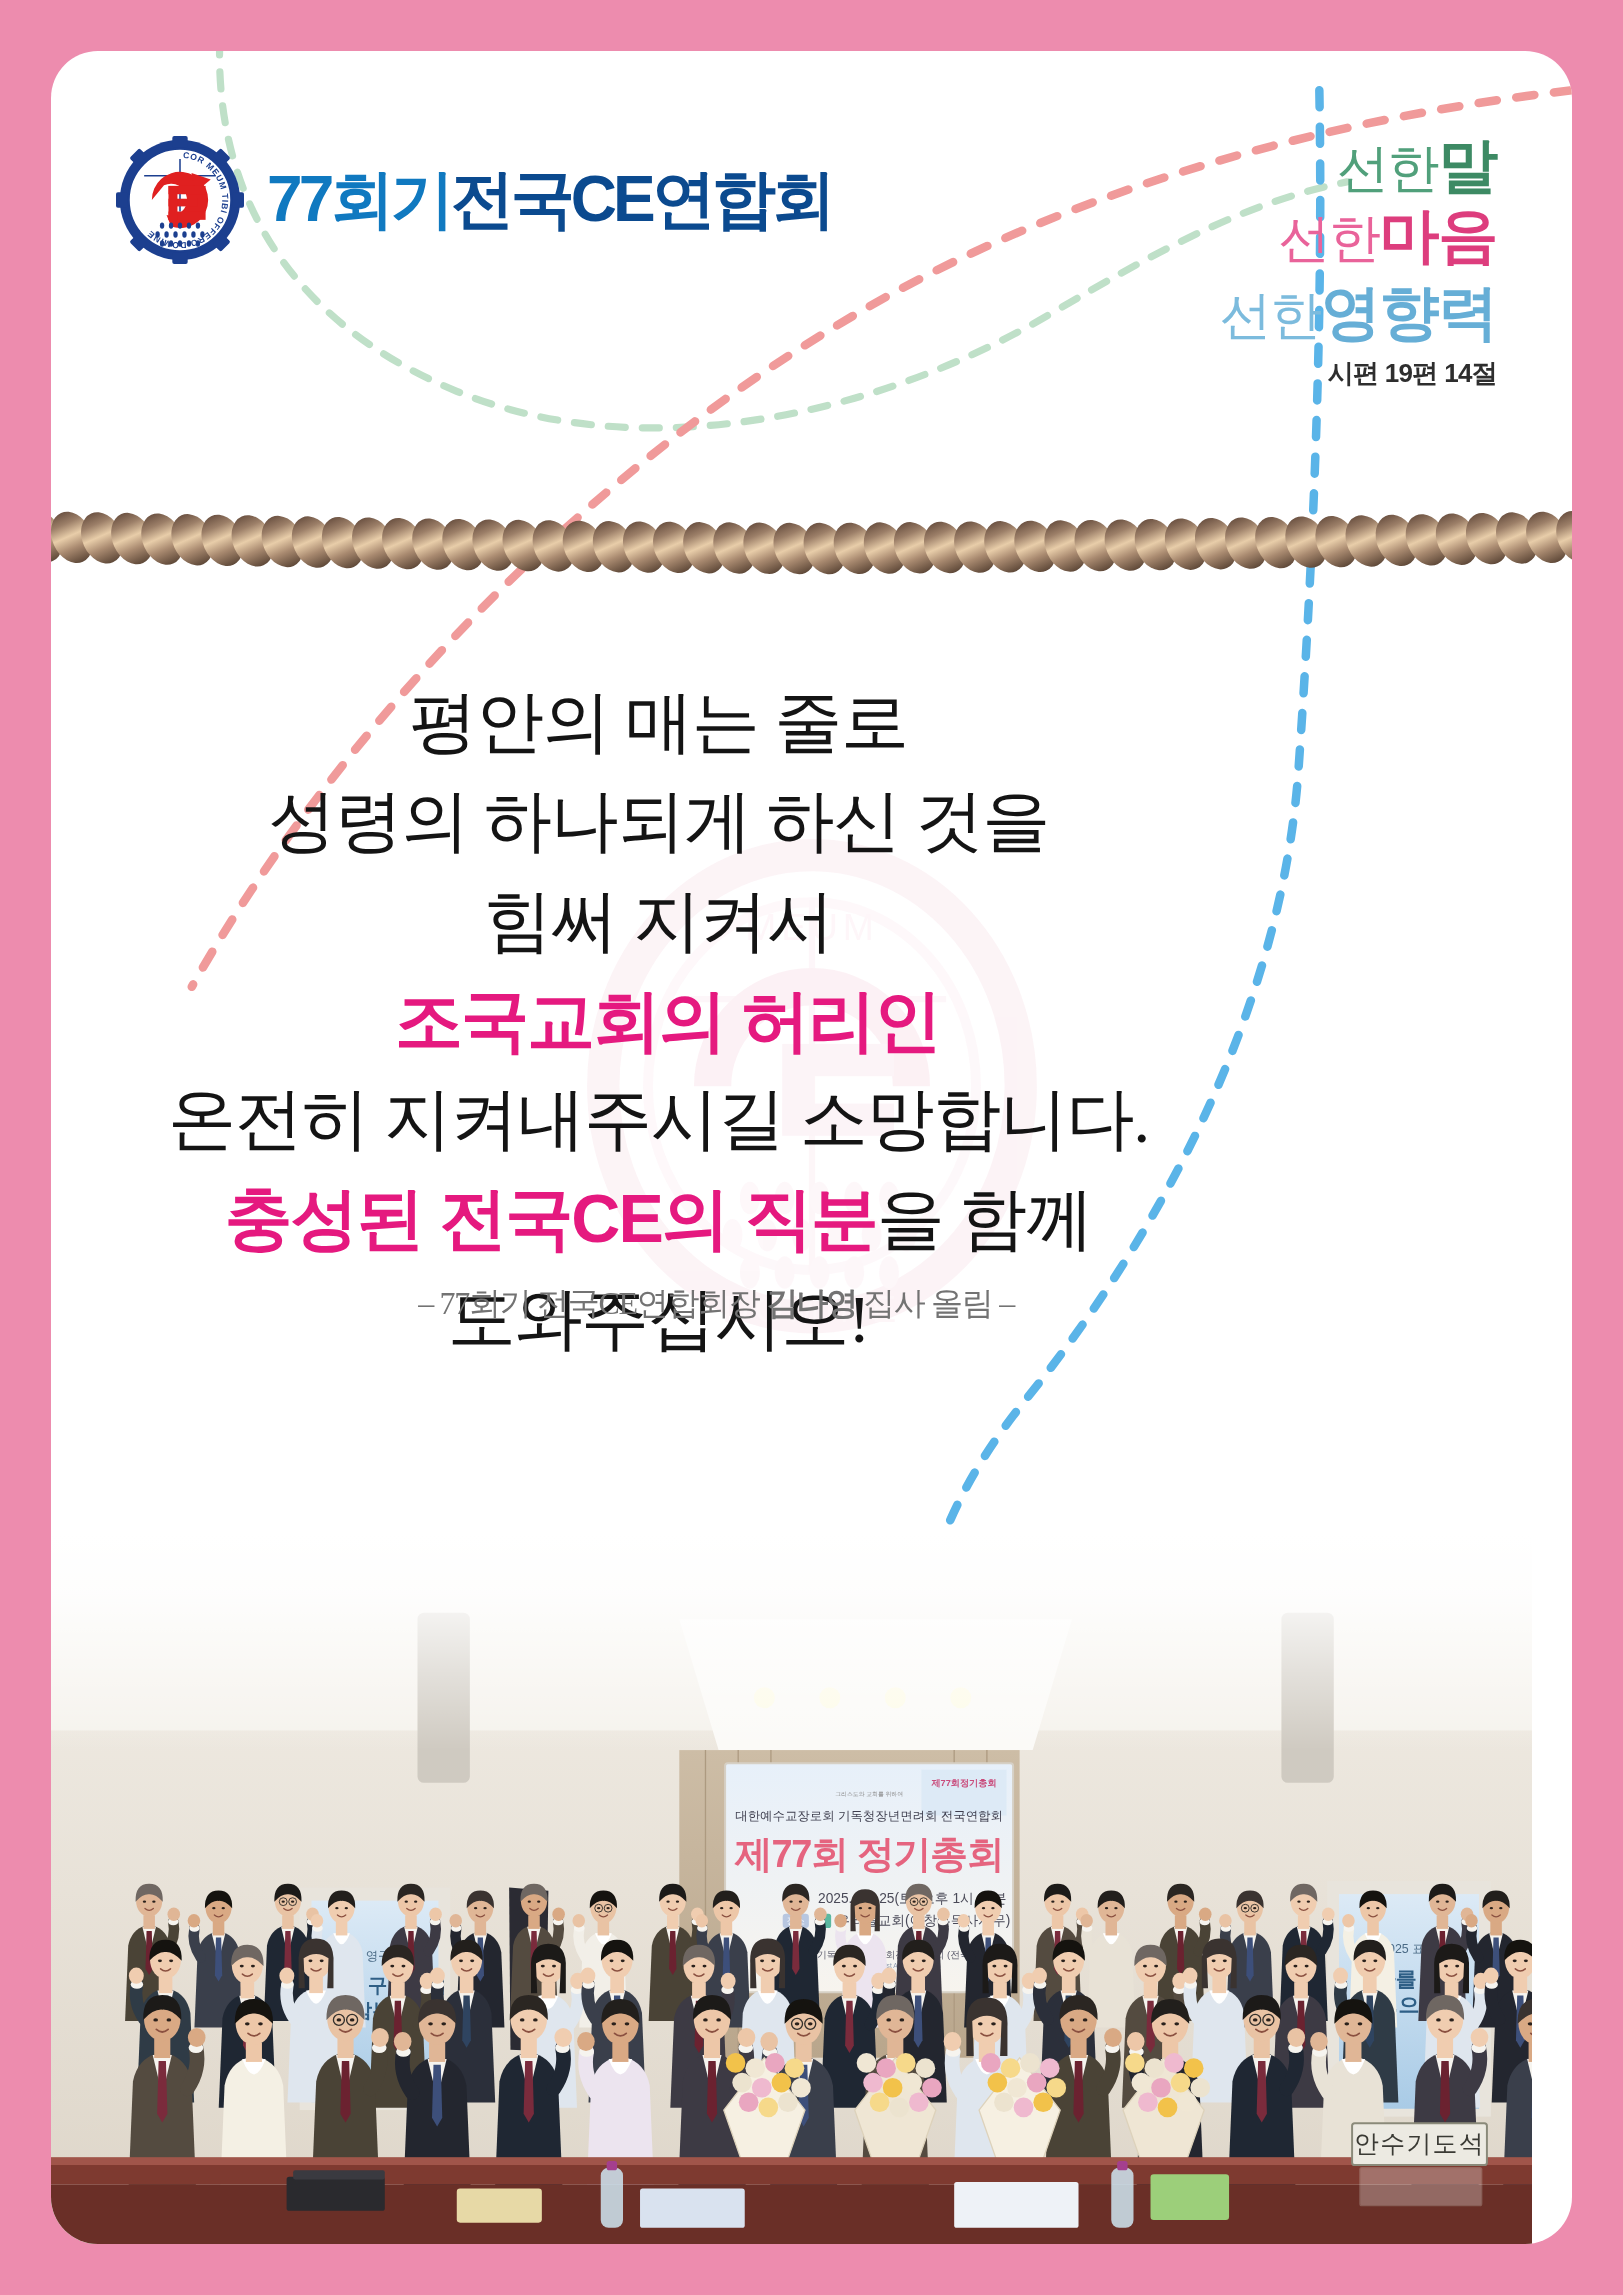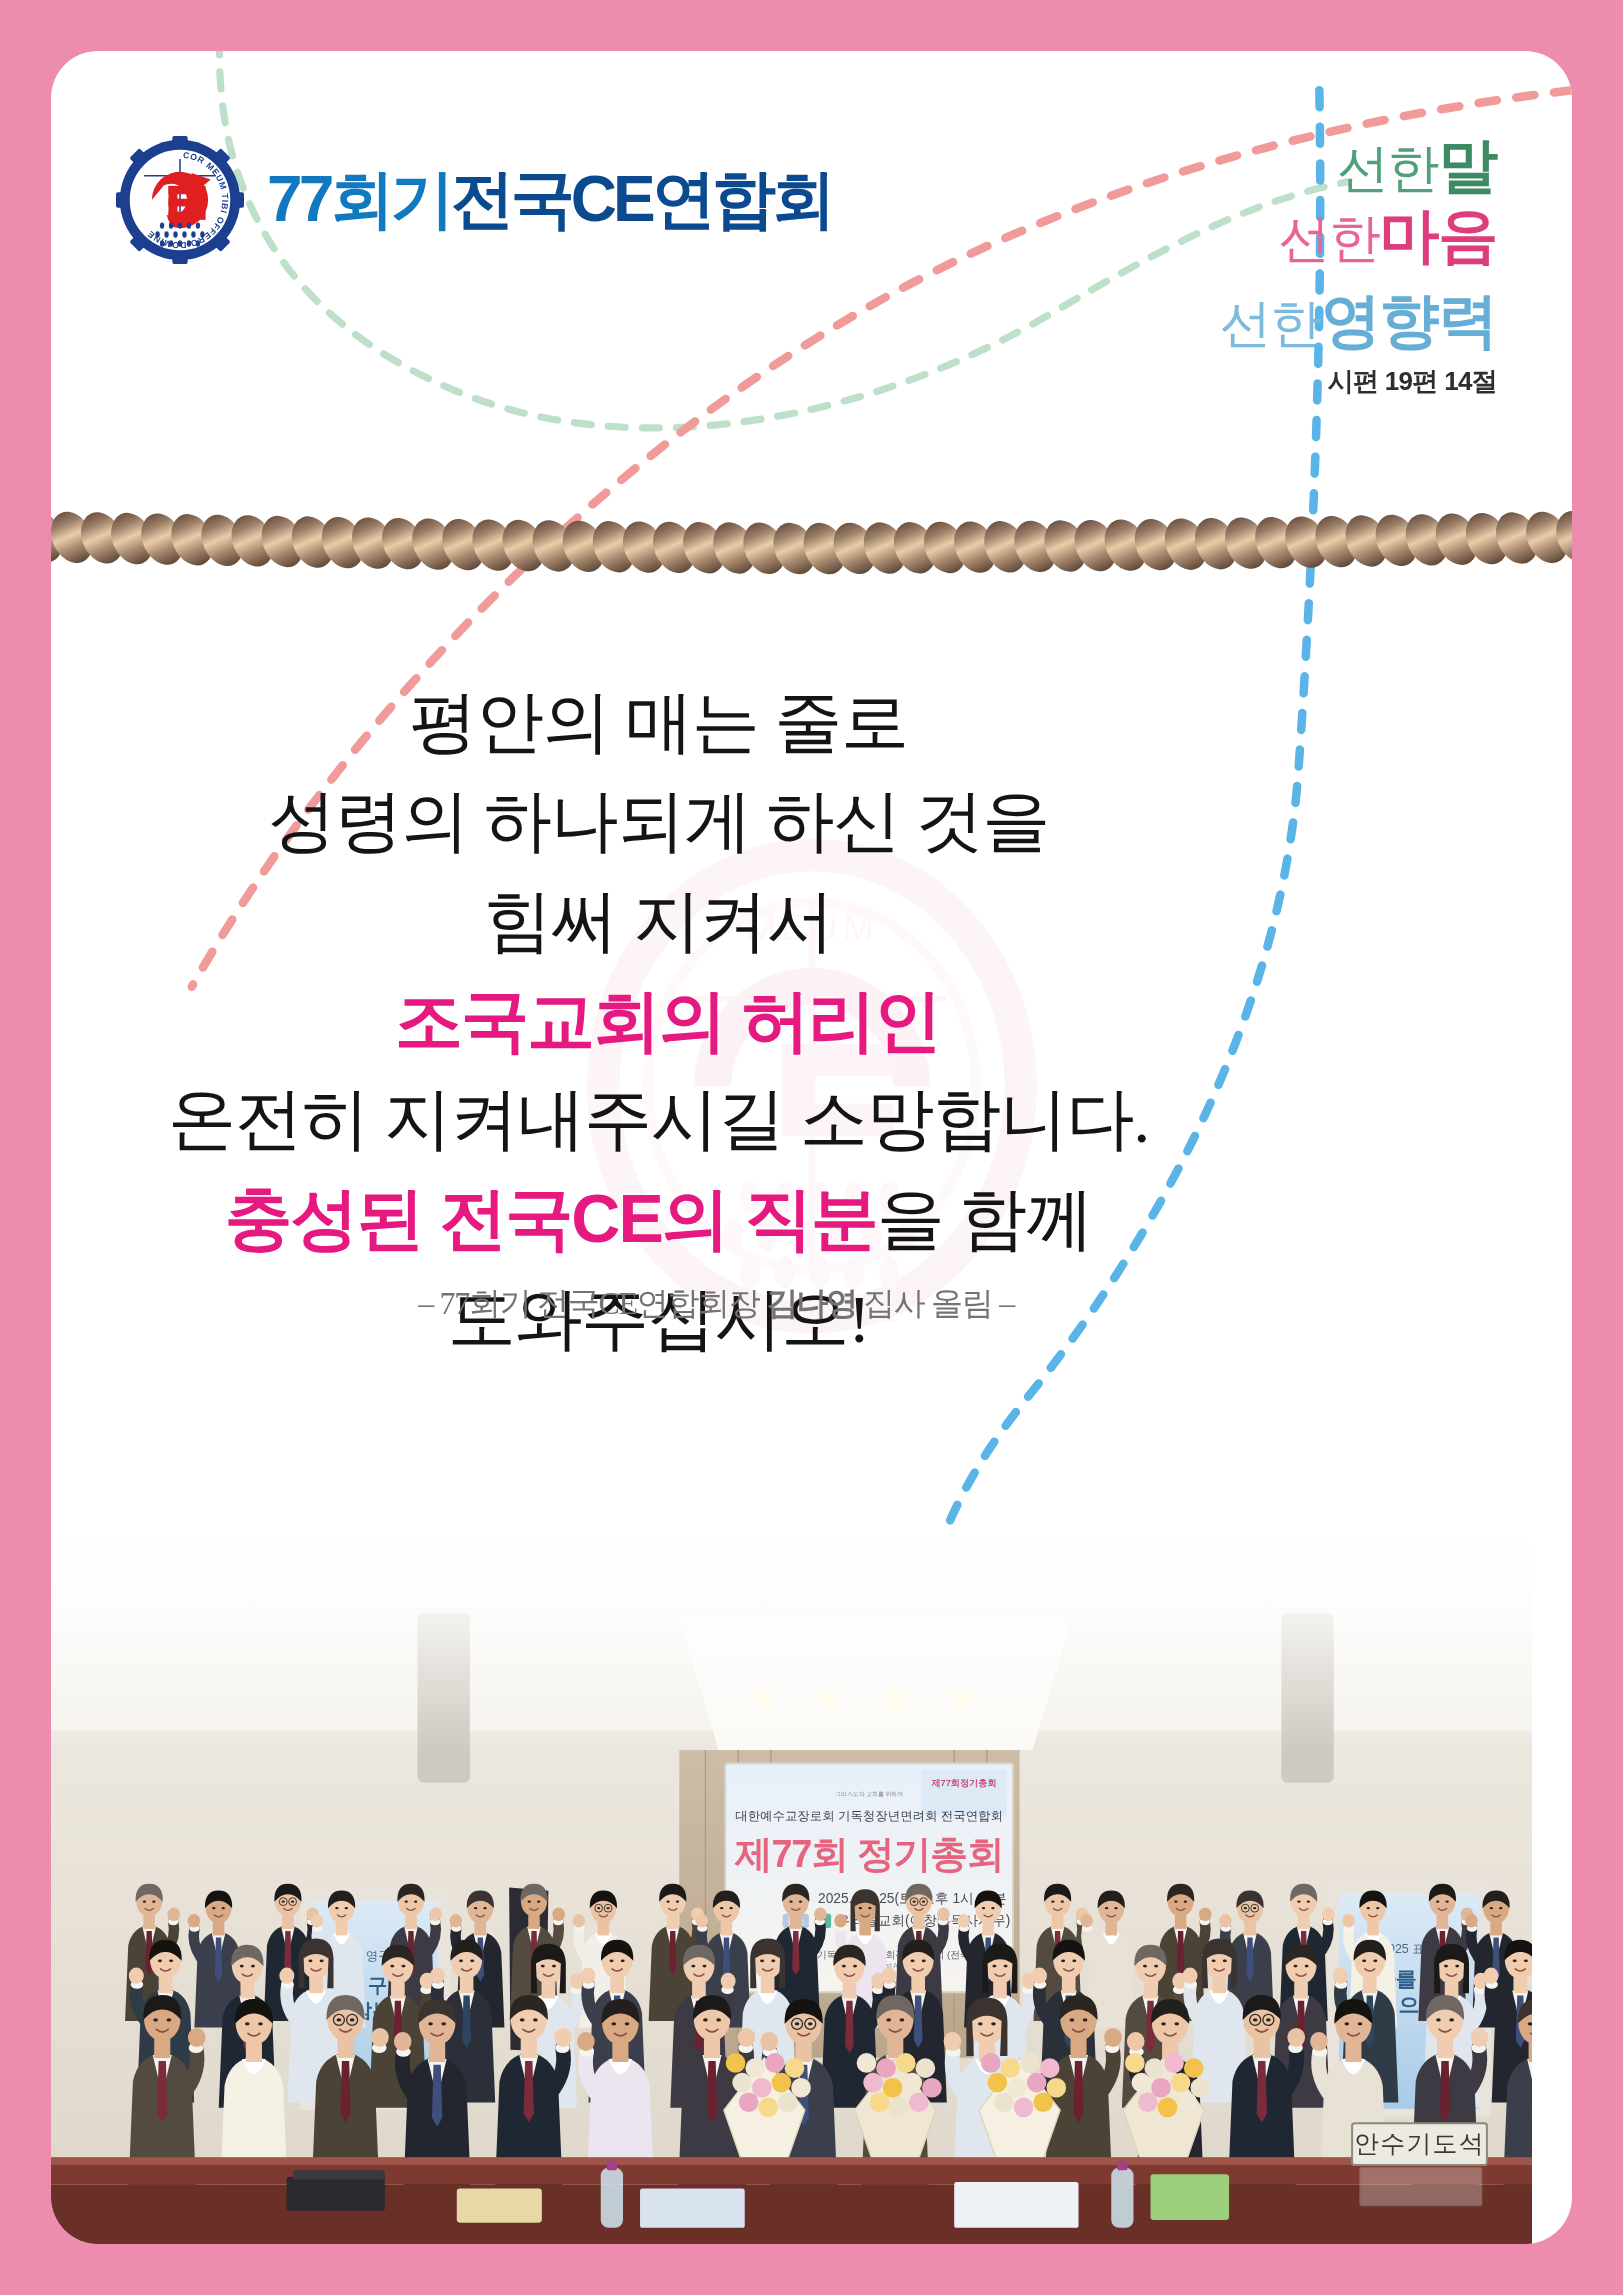--- a/index.html
+++ b/index.html
@@ -74,21 +74,21 @@
     white-space:nowrap;
     font-size:60px;
     font-weight:bold;
     letter-spacing:-1.3px;
   }
   #slogan .small { font-weight:normal; font-size:52px; }
   #slogan .l1 { color:#3d8a64; }
   #slogan .l1 .small { color:#51a07b; }
   #slogan .l2 { color:#dd3d7d; margin-top:9.2px; }
   #slogan .l2 .small { color:#e9639a; }
-  #slogan .l3 { color:#66aed6; margin-top:23px; }
+  #slogan .l3 { color:#66aed6; margin-top:15px; }
   #slogan .l3 .small { color:#7cbbdd; }
   #verse-ref {
     margin-top:17px;
     font-size:26px;
     font-weight:bold;
     color:#2e2e2e;
     letter-spacing:-0.7px;
     white-space:nowrap;
   }
 

